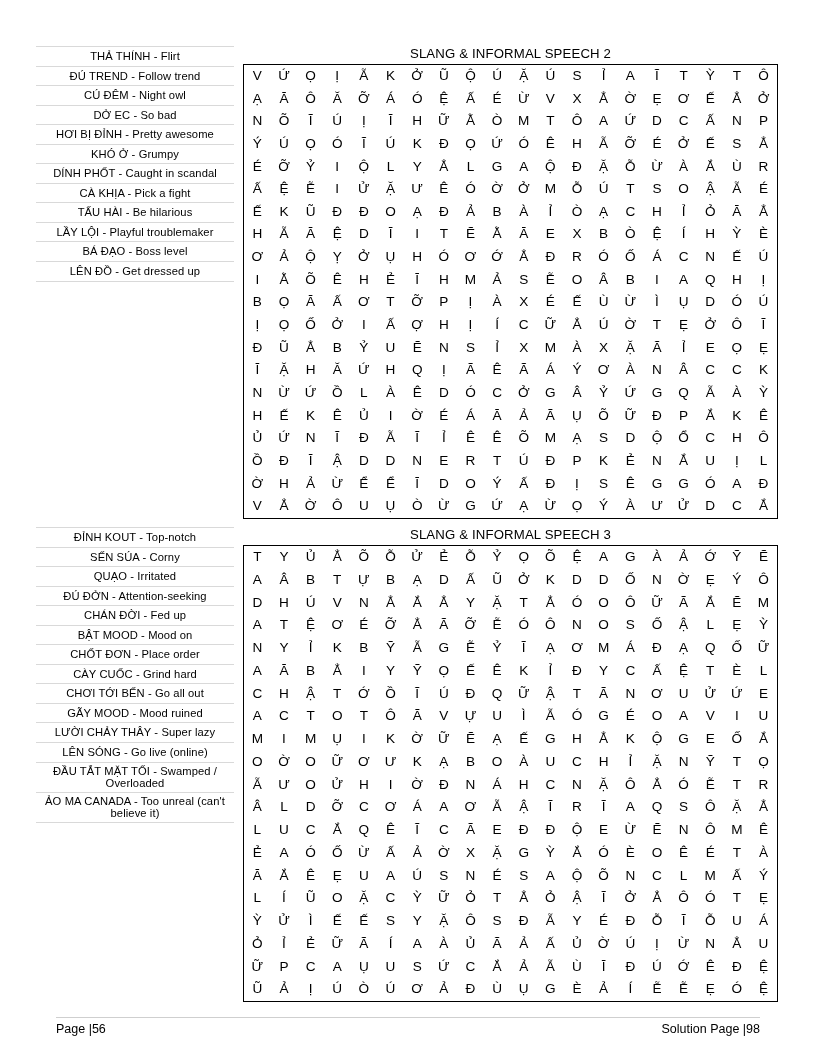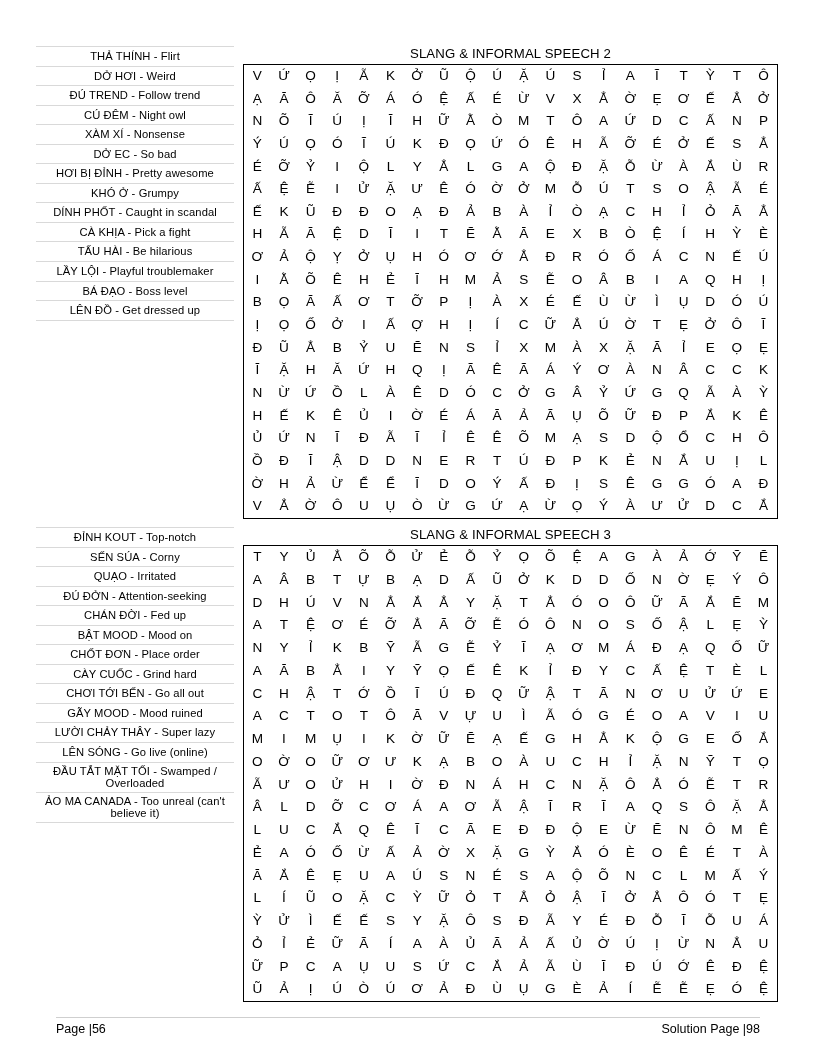--- a/index.html
+++ b/index.html
@@ -96,24 +96,22 @@
   }
 </style>
 </head>
 <body>
 
 <div class="page">
 
   <div class="puzzle" id="puzzle-0" style="left:36px; top:46px;">
     <div class="clue-col">
         <div class="clue">THẢ THÍNH - Flirt</div>
-        <div class="clue">DỞ HƠI - Weird</div>
         <div class="clue">ĐÚ TREND - Follow trend</div>
         <div class="clue">CÚ ĐÊM - Night owl</div>
-        <div class="clue">XÀM XÍ - Nonsense</div>
         <div class="clue">DỞ EC - So bad</div>
         <div class="clue">HƠI BỊ ĐỈNH - Pretty awesome</div>
         <div class="clue">KHÓ Ở - Grumpy</div>
         <div class="clue">DÍNH PHỐT - Caught in scandal</div>
         <div class="clue">CÀ KHỊA - Pick a fight</div>
         <div class="clue">TẤU HÀI - Be hilarious</div>
         <div class="clue">LẦY LỘI - Playful troublemaker</div>
         <div class="clue">BÁ ĐẠO - Boss level</div>
         <div class="clue">LÊN ĐỒ - Get dressed up</div>
       </div>

